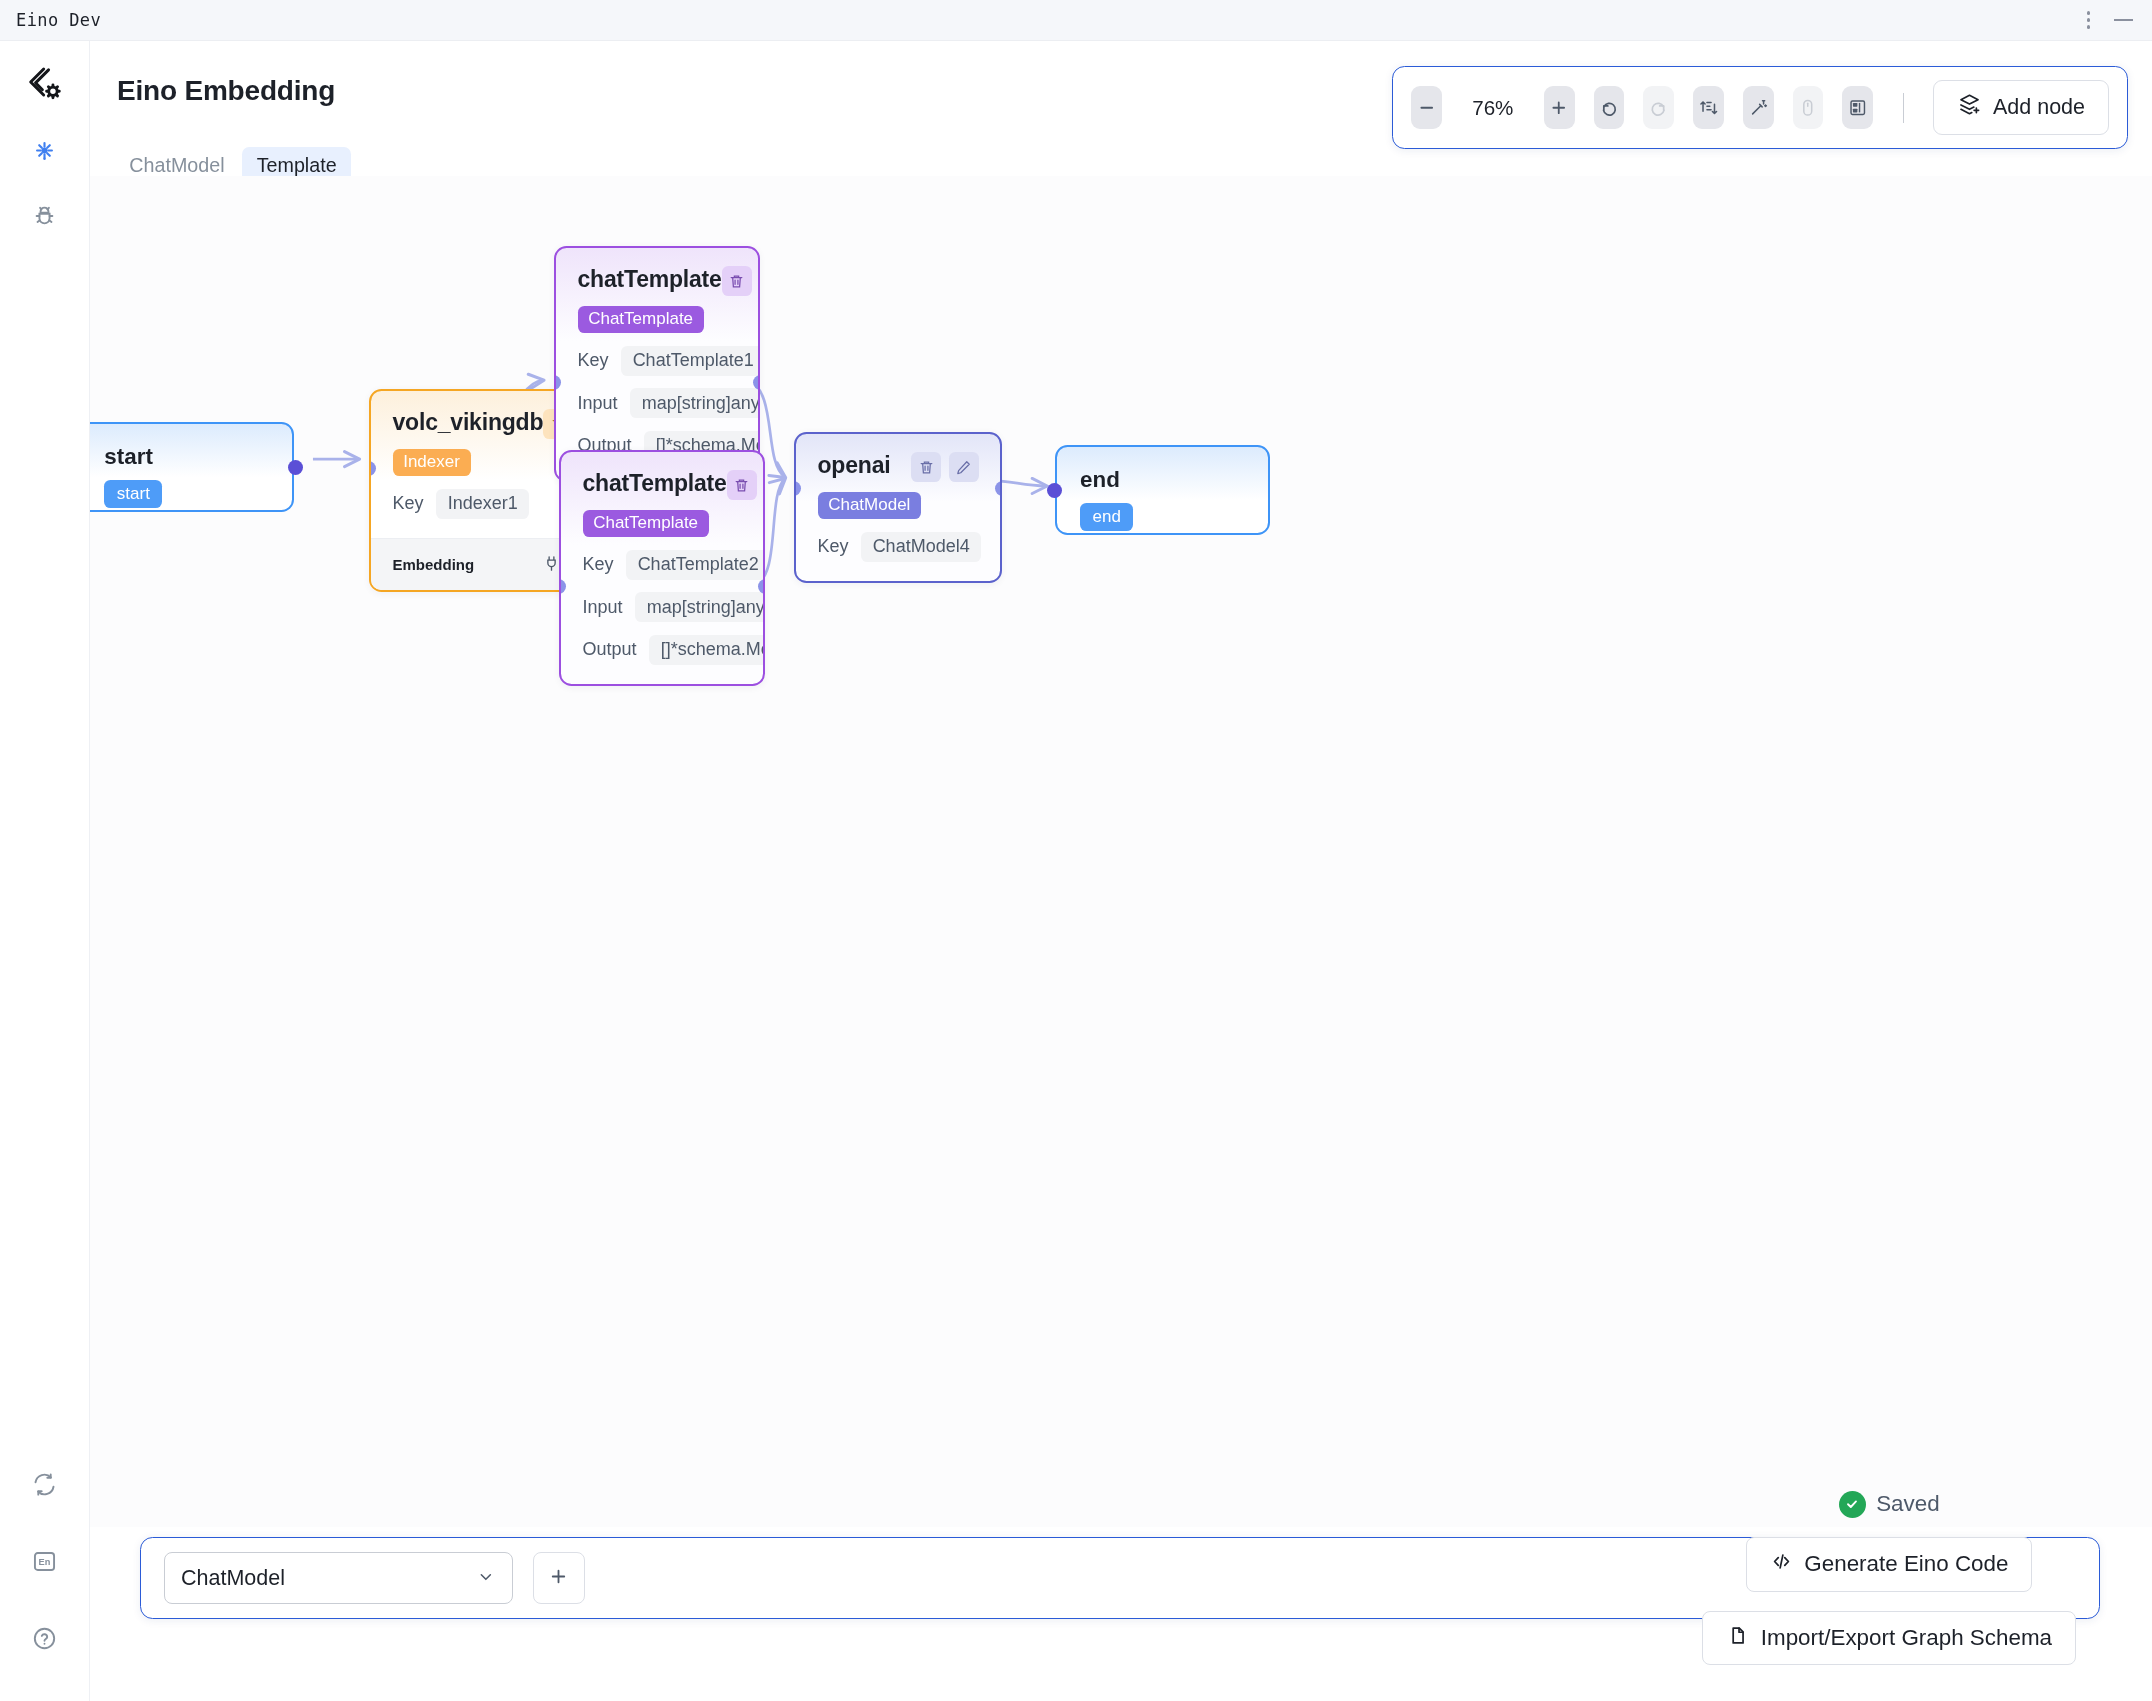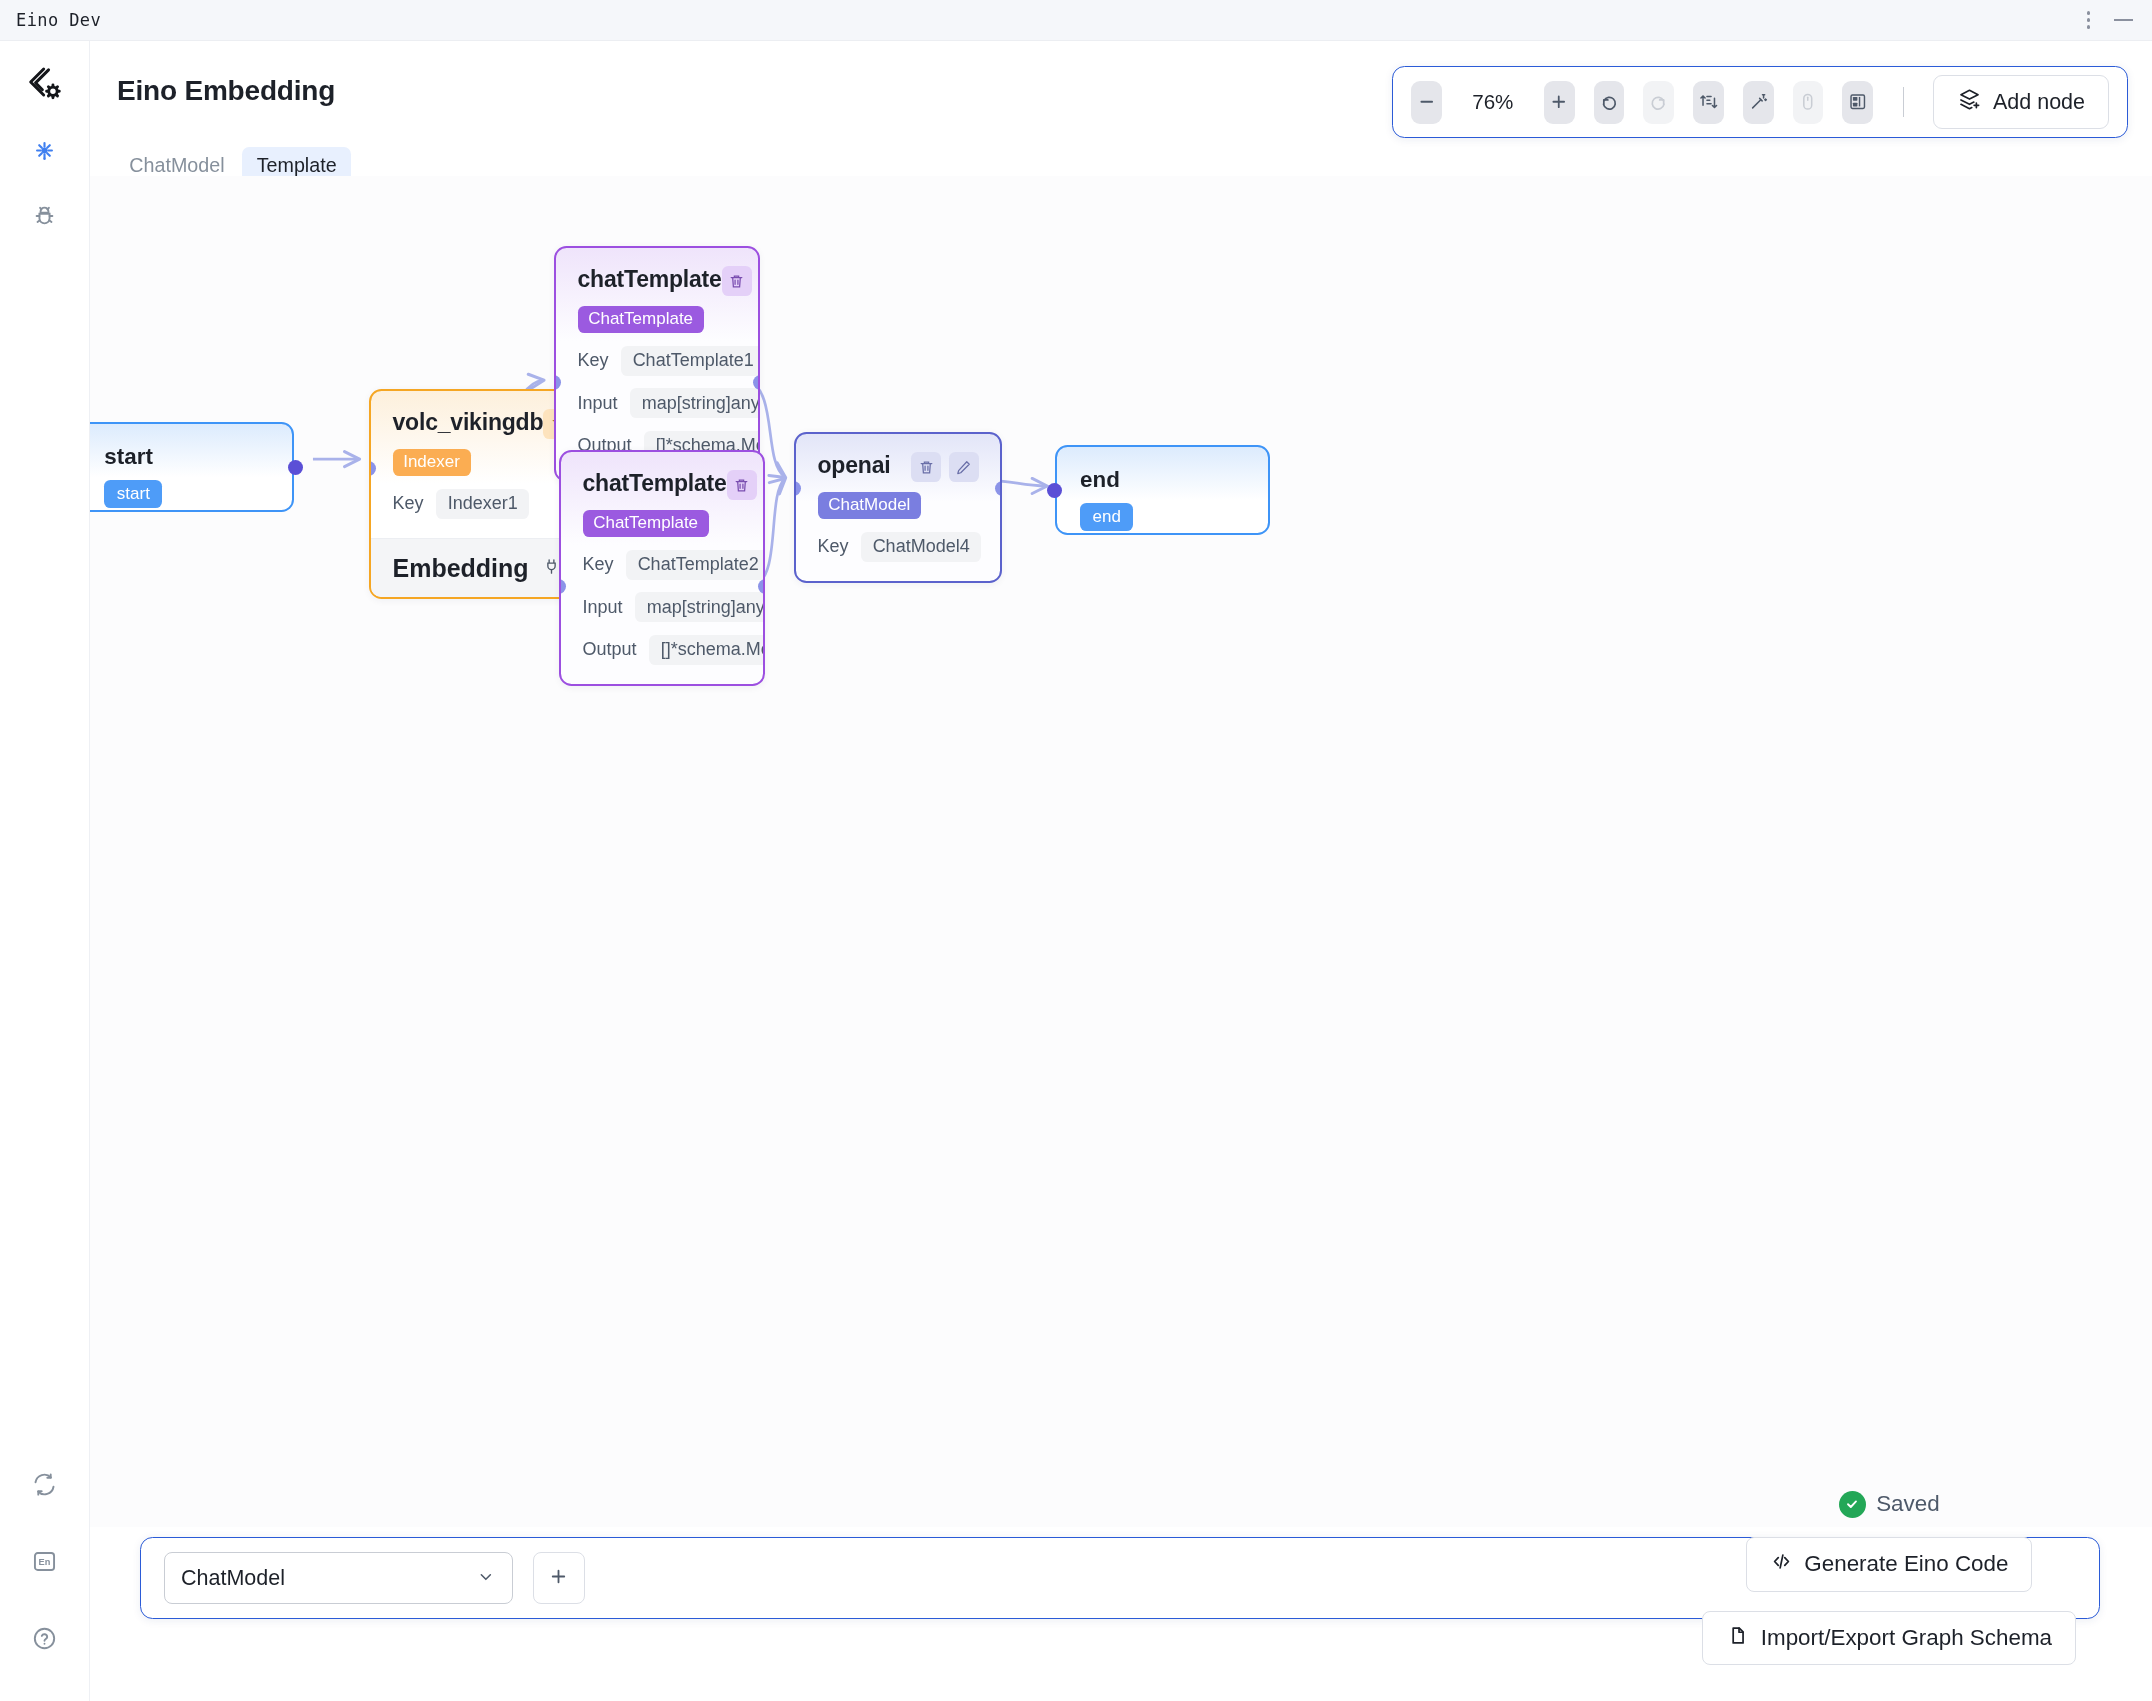--- a/index.html
+++ b/index.html
@@ -53,21 +53,21 @@
   }
   .tabs { position: absolute; left: 25px; top: 106px; display: flex; align-items: center; gap: 3.6px; }
   .tab {
     font-size: 19.7px; color: #86909c; padding: 7.2px 14.3px; border-radius: 7.2px; cursor: pointer;
     white-space: nowrap;
   }
   .tab.active { background: #e8f0fe; color: #1d2129; }
 
   
   .toolbar {
-    position: absolute; top: 66px; left: 1392px; width: 736px; height: 72px;
+    position: absolute; top: 66px; left: 1392px; width: 736px; height: 83px;
     background: #ffffff; border: 1.8px solid #2b5bd7; border-radius: 12.5px;
     display: flex; align-items: center; padding: 0 18px; gap: 19px;
     box-shadow: 0 1.8px 9px rgba(30,50,110,0.08);
   }
   .tb-sq {
     width: 43px; height: 43px; border-radius: 9px; background: #e5e6eb;
     display:flex; align-items:center; justify-content:center; cursor: pointer;
     color: #4e5969;
   }
   .tb-sq.dim { background: #f2f3f5; color: #c9cdd4; }
@@ -122,21 +122,21 @@
   .kv-k { font-size: 18px; color: #4e5969; }
   .kv-v { font-size: 18px; color: #4e5969; background: #f2f3f5; border-radius: 6.3px; padding: 4.5px 11.6px; white-space: nowrap; }
 
   
   .node-indexer { border: 2.7px solid #f5a623; background: linear-gradient(180deg,#fdf0dc 0%,#ffffff 45%); }
   .node-indexer .act-btn { background: #fde3bd; color: #b8832f; }
   .node-foot {
     border-top: 0.9px solid #eceef2; background: #f4f5f7;
     padding: 14.3px 21.5px; display: flex; align-items: center;
   }
-  .foot-label { font-size: 25px; font-weight: 700; color: #1d2129; }
+  .foot-label { font-size: 15px; font-weight: 700; color: #1d2129; }
   .foot-icon { margin-left: auto; color: #4e5969; }
 
   
   .node-tpl { border: 2.7px solid #9c4fe0; background: linear-gradient(180deg,#efe4fb 0%,#fdfdff 40%); }
   .node-tpl .act-btn { background: #e4d0f8; color: #7a4eb0; }
 
   
   .node-llm { border: 2.7px solid #5b62cc; background: linear-gradient(180deg,#e2e5f8 0%,#fdfdff 46%); }
   .node-llm .act-btn { background: #dcdef3; color: #6a6fa8; }
 

